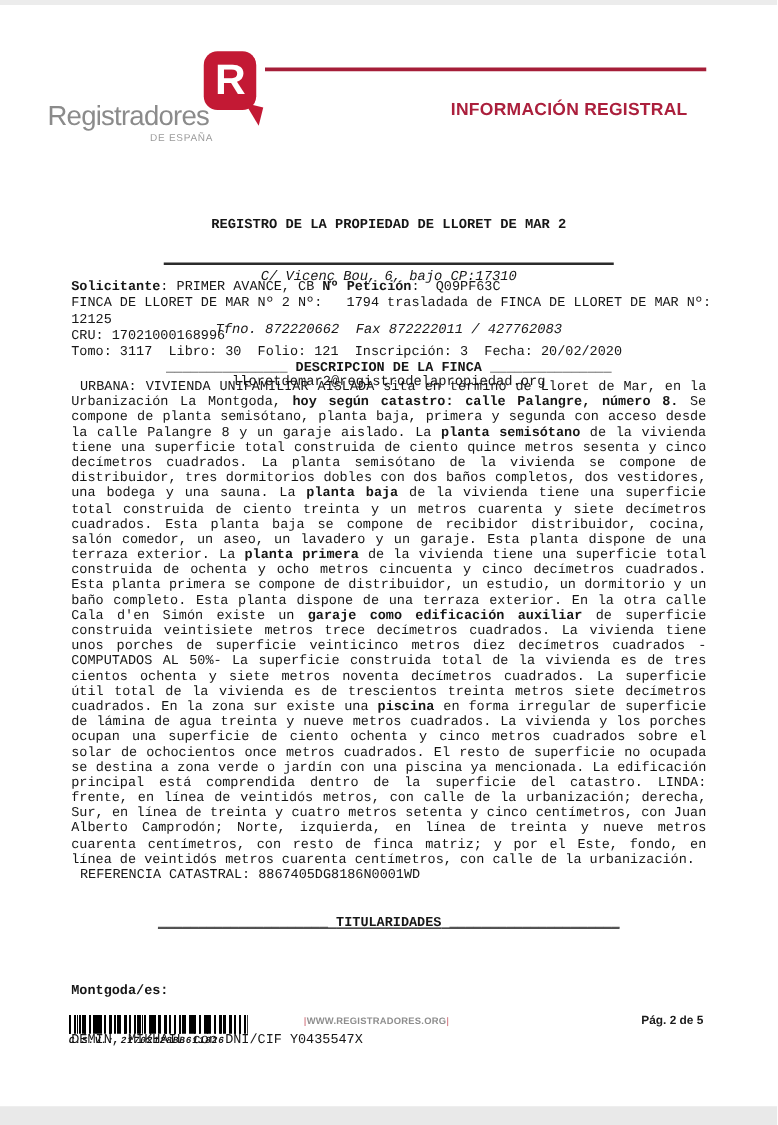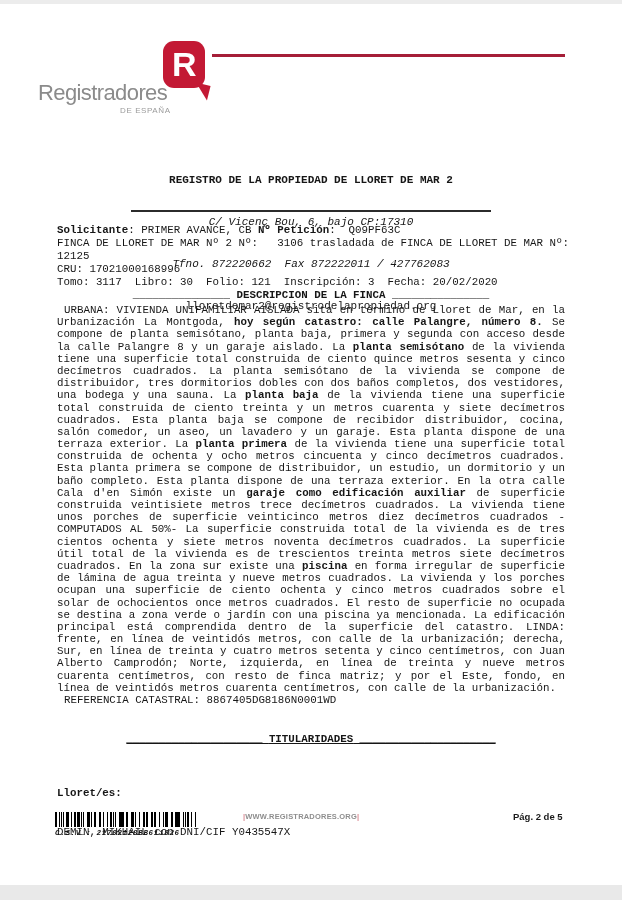--- a/index.html
+++ b/index.html
@@ -86,48 +86,49 @@
 
 <div class="page">
   <div class="top-strip"></div>
 
   <div class="brand">Registradores</div>
   <div class="brand-sub">DE ESPAÑA</div>
   <div class="badge">
     <span class="badge-letter">R</span>
   </div>
   <div class="red-line"></div>
+  <div class="banner">INFORMACIÓN REGISTRAL</div>
 
   <div class="registry">
     <div class="r-name">REGISTRO DE LA PROPIEDAD DE LLORET DE MAR 2</div>
     <div class="it">C/ Vicenç Bou, 6, bajo CP:17310</div>
     <div class="it">Tfno. 872220662  Fax 872222011 / 427762083</div>
     <div>lloretdemar2@registrodelapropiedad.org</div>
   </div>
   <div class="head-rule"></div>
 
   <div class="request">
     <div class="mline"><span class="b">Solicitante</span><span>: PRIMER AVANCE, CB </span><span class="b">Nº Petición</span><span>:  Q09PF63C</span></div>
-    <div class="mline">FINCA DE LLORET DE MAR Nº 2 Nº:   3106 trasladada de FINCA DE LLORET DE MAR Nº:</div>
+    <div class="mline">FINCA DE LLORET DE MAR Nº 2 Nº:   1794 trasladada de FINCA DE LLORET DE MAR Nº:</div>
     <div class="mline">12125</div>
     <div class="mline">CRU: 17021000168996</div>
     <div class="mline">Tomo: 3117  Libro: 30  Folio: 121  Inscripción: 3  Fecha: 20/02/2020</div>
   </div>
 
   <div class="sec-head" id="descripcion-head"><span>_______________ </span><span class="b">DESCRIPCION DE LA FINCA</span><span> _______________</span></div>
 
   <div class="body-text">
     <p><span>URBANA: VIVIENDA UNIFAMILIAR AISLADA sita en término de Lloret de Mar, en la Urbanización La Montgoda, </span><span class="b">hoy según catastro: calle Palangre, número 8.</span><span> Se compone de planta semisótano, planta baja, primera y segunda con acceso desde la calle Palangre 8 y un garaje aislado. La </span><span class="b">planta semisótano</span><span> de la vivienda tiene una superficie total construida de ciento quince metros sesenta y cinco decímetros cuadrados. La planta semisótano de la vivienda se compone de distribuidor, tres dormitorios dobles con dos baños completos, dos vestidores, una bodega y una sauna. La </span><span class="b">planta baja</span><span> de la vivienda tiene una superficie total construida de ciento treinta y un metros cuarenta y siete decímetros cuadrados. Esta planta baja se compone de recibidor distribuidor, cocina, salón comedor, un aseo, un lavadero y un garaje. Esta planta dispone de una terraza exterior. La </span><span class="b">planta primera</span><span> de la vivienda tiene una superficie total construida de ochenta y ocho metros cincuenta y cinco decímetros cuadrados. Esta planta primera se compone de distribuidor, un estudio, un dormitorio y un baño completo. Esta planta dispone de una terraza exterior. En la otra calle Cala d'en Simón existe un </span><span class="b">garaje como edificación auxiliar</span><span> de superficie construida veintisiete metros trece decímetros cuadrados. La vivienda tiene unos porches de superficie veinticinco metros diez decímetros cuadrados -COMPUTADOS AL 50%- La superficie construida total de la vivienda es de tres cientos ochenta y siete metros noventa decímetros cuadrados. La superficie útil total de la vivienda es de trescientos treinta metros siete decímetros cuadrados. En la zona sur existe una </span><span class="b">piscina</span><span> en forma irregular de superficie de lámina de agua treinta y nueve metros cuadrados. La vivienda y los porches ocupan una superficie de ciento ochenta y cinco metros cuadrados sobre el solar de ochocientos once metros cuadrados. El resto de superficie no ocupada se destina a zona verde o jardín con una piscina ya mencionada. La edificación principal está comprendida dentro de la superficie del catastro. LINDA: frente, en línea de veintidós metros, con calle de la urbanización; derecha, Sur, en línea de treinta y cuatro metros setenta y cinco centímetros, con Juan Alberto Camprodón; Norte, izquierda, en línea de treinta y nueve metros cuarenta centímetros, con resto de finca matriz; y por el Este, fondo, en línea de veintidós metros cuarenta centímetros, con calle de la urbanización.</span></p>
     <p class="referencia">REFERENCIA CATASTRAL: 8867405DG8186N0001WD</p>
   </div>
 
   <div class="sec-head" id="titularidades-head"><span>_____________________ </span><span class="b">TITULARIDADES</span><span> _____________________</span></div>
 
   <div class="titular-block">
-    <div class="titular-label">Lloret/es:</div>
+    <div class="titular-label">Montgoda/es:</div>
     <div>DEMIN, MIKHAIL con DNI/CIF Y0435547X</div>
   </div>
 
   <div class="barcode"></div>
   <div class="csv">C.S.V.: 21702128BB611826</div>
   <div class="website"><span class="pipe">|</span><span>WWW.REGISTRADORES.ORG</span><span class="pipe">|</span></div>
   <div class="page-indicator">Pág. 2 de 5</div>
 
   <div class="bottom-strip"></div>
 </div>

